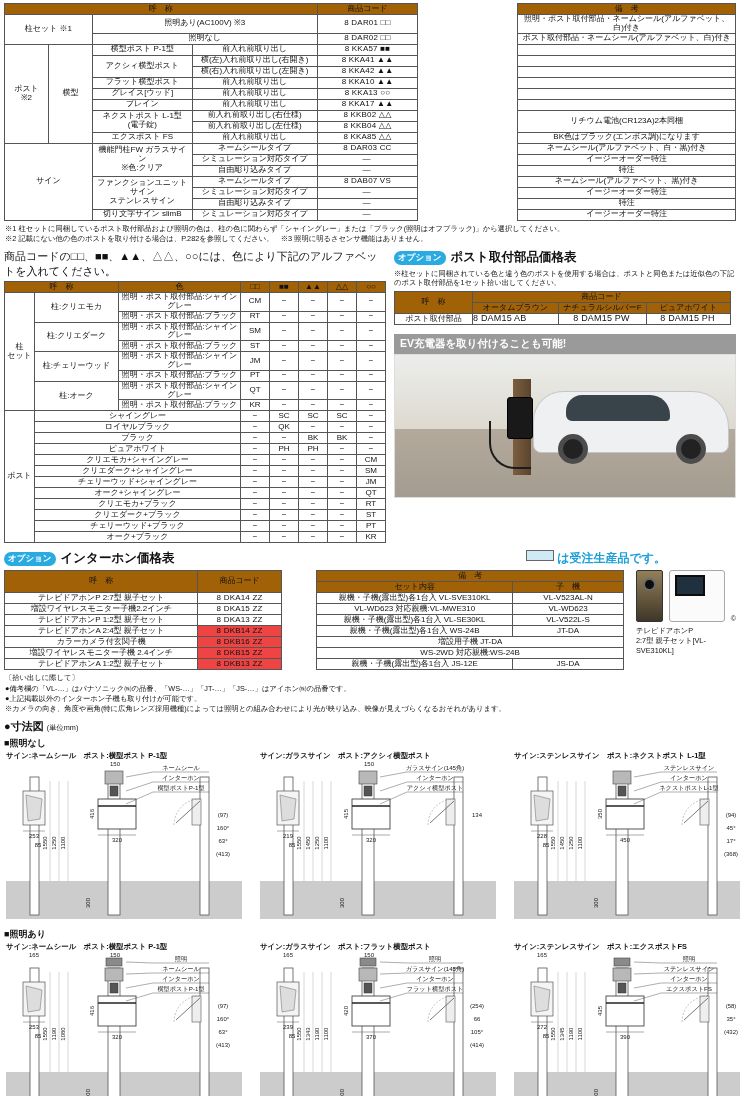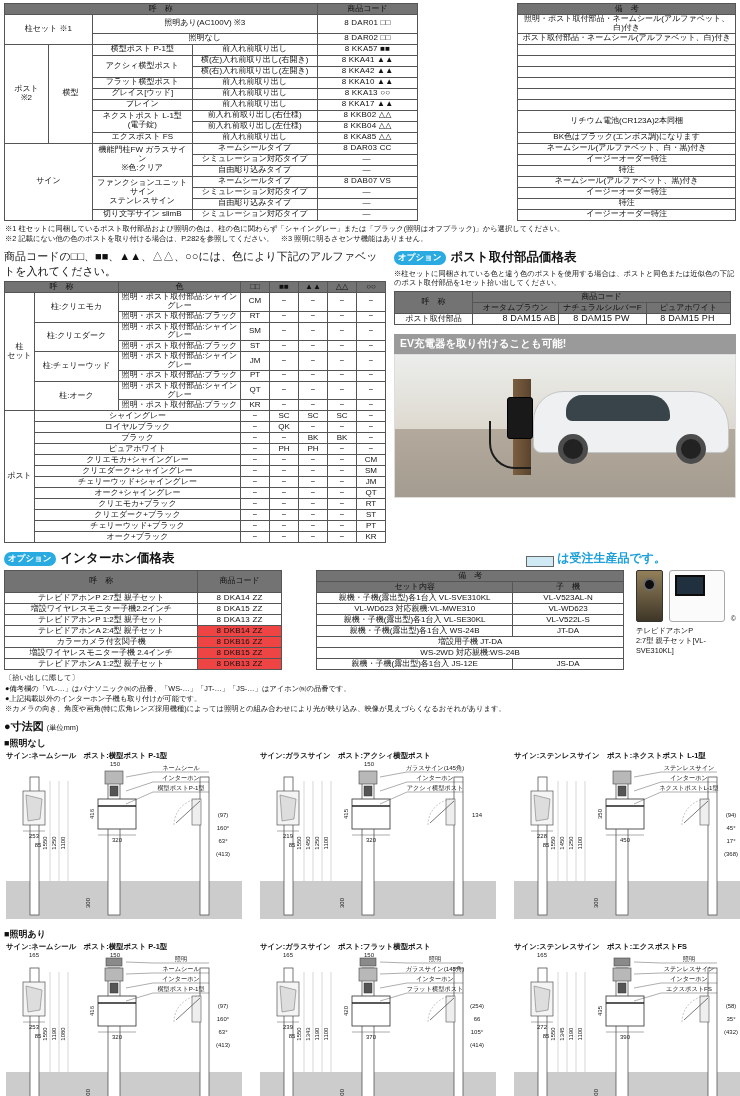--- a/index.html
+++ b/index.html
@@ -4,21 +4,21 @@
 <style>
   *{box-sizing:border-box}
   body{width:740px;height:1096px;margin:0;overflow:hidden;background:#fff;color:#111;
        font-family:"Liberation Sans",sans-serif;}
   .page{padding:3px 4px 0 4px}
 
   
   .cat-table{border-collapse:collapse;table-layout:fixed}
   .cat-table th,.cat-table td{border:1px solid #555;font-size:8px;font-weight:normal;
      text-align:center;padding:0 2px;height:11px;line-height:1.1;overflow:hidden;white-space:pre-line}
-  .hd{background:#737373}
+  .hd{background:#a16207}
   .sp{border:none !important;background:#fff}
   .code-cell{font-weight:bold;font-size:8.5px;text-align:left;padding-left:5px;letter-spacing:.2px}
   .code-cell.dash{text-align:center;padding-left:0}
   .note-cell{text-align:left;padding-left:3px}
   .letter{font-weight:bold}
   .blue{background:#ef4444}
 
   .notes{font-size:7.3px;line-height:1.4;margin:3px 0 5px 1px}
   .notes p{margin:0}
 
@@ -37,21 +37,21 @@
      background:linear-gradient(#eceeec 0%,#ddd9cf 52%,#b3aa9c 52%,#a49c90 100%)}
   .ev-car{position:absolute;right:6px;top:36px;width:196px;height:62px;background:#eef0f1;
      border:1px solid #c3c6c8;border-radius:30px 36px 8px 8px}
   .ev-car-window{position:absolute;right:58px;top:3px;width:104px;height:26px;background:#39434a;border-radius:16px 20px 4px 6px}
   .ev-wheel{position:absolute;bottom:-12px;width:30px;height:30px;background:#222;border:5px solid #4c4c4c;border-radius:50%}
   .ev-post{position:absolute;left:118px;top:24px;width:18px;height:96px;background:linear-gradient(90deg,#7c5e40,#5a442e)}
   .ev-box{position:absolute;left:112px;top:42px;width:26px;height:42px;background:#191919;border-radius:3px;border:1px solid #000}
   .ev-cable{position:absolute;left:94px;top:66px;width:42px;height:48px;border:2.5px solid #1c1c1c;border-top:none;border-right:none;border-radius:0 0 0 26px}
 
   .intercom-head{margin-top:7px}
-  .legend{margin-left:auto;margin-right:70px;display:flex;align-items:flex-end;gap:3px}
+  .legend{margin-left:auto;margin-right:70px;display:flex;align-items:flex-start;gap:3px}
   .legend-swatch{width:28px;height:11px;background:#cfe9f5;border:1px solid #666;display:inline-block}
   .legend-text{color:#1ba0db;font-weight:bold;font-size:12px}
 
   .intercom-row{display:flex;gap:12px;margin-top:1px}
   .intercom-photos{width:100px;font-size:7.3px}
   .ip-row{display:flex;gap:6px;align-items:flex-end}
   .door-station{width:28px;height:52px;background:linear-gradient(#93805a,#3e3627);border:1px solid #333;border-radius:2px;position:relative}
   .lens{position:absolute;top:7px;left:6px;width:13px;height:13px;background:#0d0d0d;border:2px solid #6a6a6a;border-radius:50%}
   .monitor{width:58px;height:52px;background:#fbfbfb;border:1px solid #a9a9a9;border-radius:3px;position:relative}
   .screen{position:absolute;top:4px;left:5px;width:30px;height:21px;background:#20303e;border:2px solid #0c0c0c}
@@ -439,21 +439,21 @@
           </tr>
           <tr id="parts-colors">
               <th class="hd">オータムブラウン</th>
               <th class="hd">ナチュラルシルバーF</th>
               <th class="hd">ピュアホワイト</th>
             </tr>
         </thead>
         <tbody>
           <tr id="parts-row">
             <td>ポスト取付部品</td>
-          <td class="code-cell dash" style="text-align: right; font-size: 9px;">8 DAM15 AB</td>
+          <td class="code-cell dash" style="text-align: left; font-size: 9px;">8 DAM15 AB</td>
               <td class="code-cell dash" style="text-align: center; font-size: 9px;">8 DAM15 PW</td>
               <td class="code-cell dash" style="text-align: center; font-size: 9px;">8 DAM15 PH</td>
             </tr>
         </tbody>
       </table>
 
       <div class="ev-banner">EV充電器を取り付けることも可能!</div>
       <div class="ev-photo">
         <div class="ev-car">
           <div class="ev-car-window"></div>

